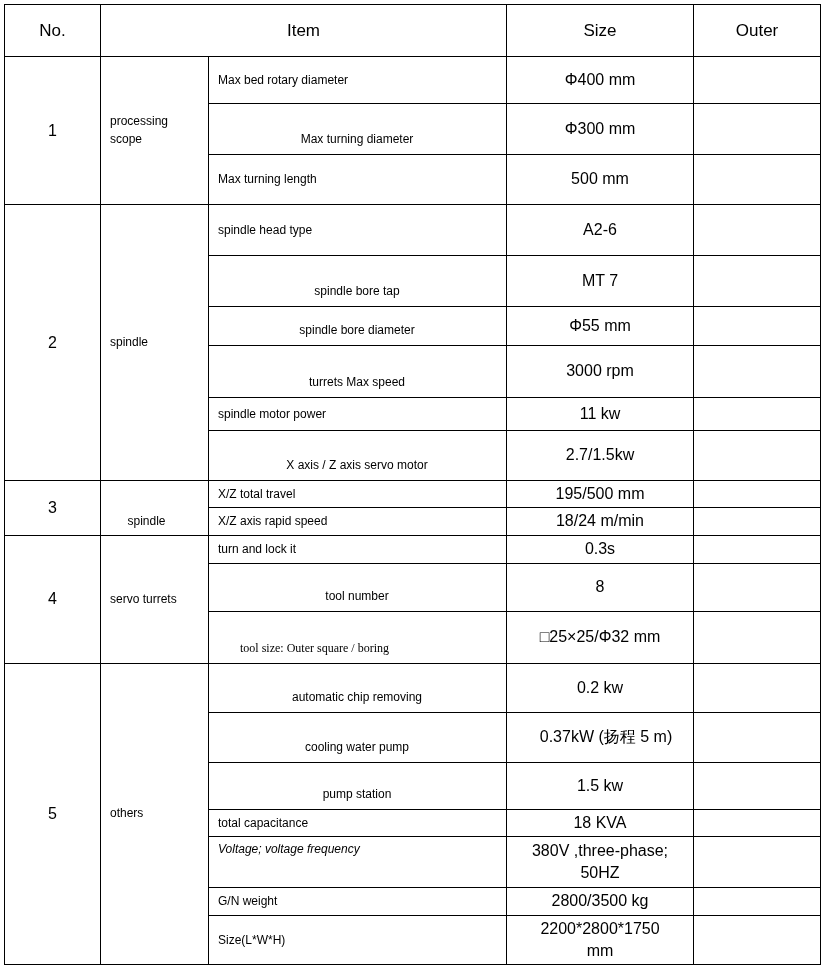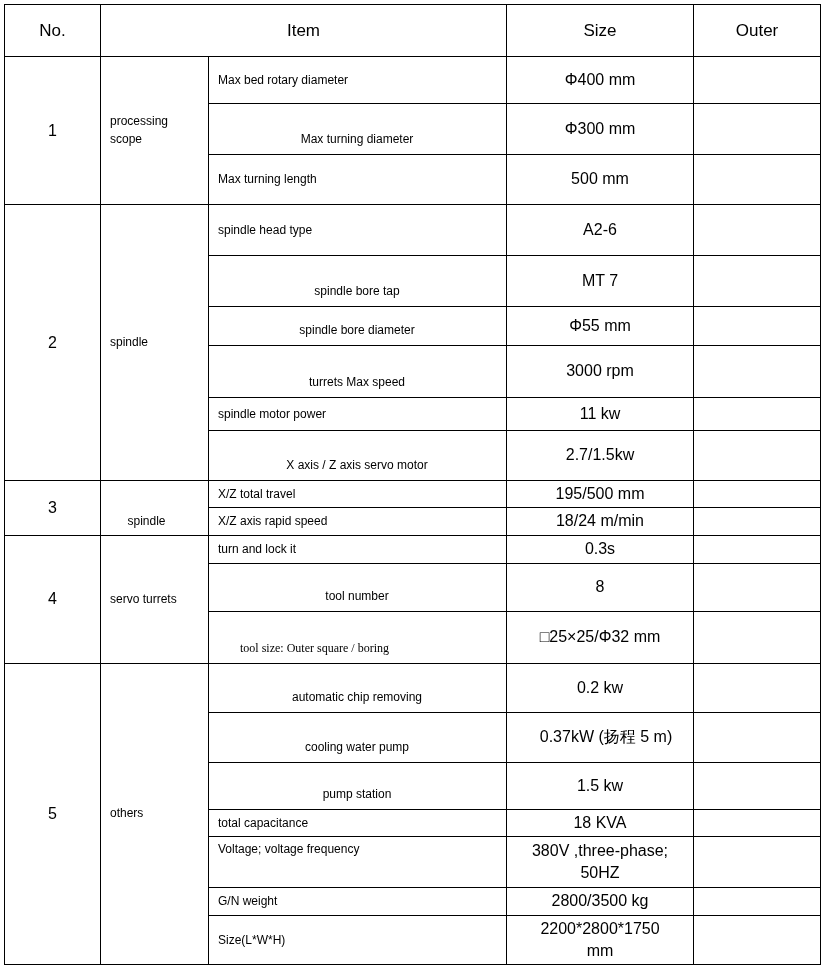--- a/index.html
+++ b/index.html
@@ -27,21 +27,21 @@
     vertical-align:middle; font-size:12px; line-height:1.4;
     padding:2px 10px 2px 9px; overflow-wrap:break-word; word-wrap:break-word;
   }
   td.val {
     vertical-align:middle; text-align:center; font-size:16px; line-height:1.4;
     padding:2px 22px; overflow-wrap:break-word; word-wrap:break-word;
   }
   td.notice { background:#ffffff; }
   
   td.vb { vertical-align:bottom; padding-bottom:6px;text-align:center; }
-  td.vt { vertical-align:top; padding-top:4px; }
+  td.vt { vertical-align:top; padding-top:4px;font-style:italic; }
   td.grp.vb { padding-bottom:4px; }
   td.pr-wide { padding-right:95px;font-family:Liberation Serif, serif; }       
   td.v-pad-sm { padding-left:18px; padding-right:18px; }
   td.v-pad-lg { padding-left:30px; padding-right:30px; }
   td.v-nowrap { white-space:nowrap; padding-left:18px; padding-right:6px; }
 </style>
 </head>
 <body>
 
 <table class="spec">

